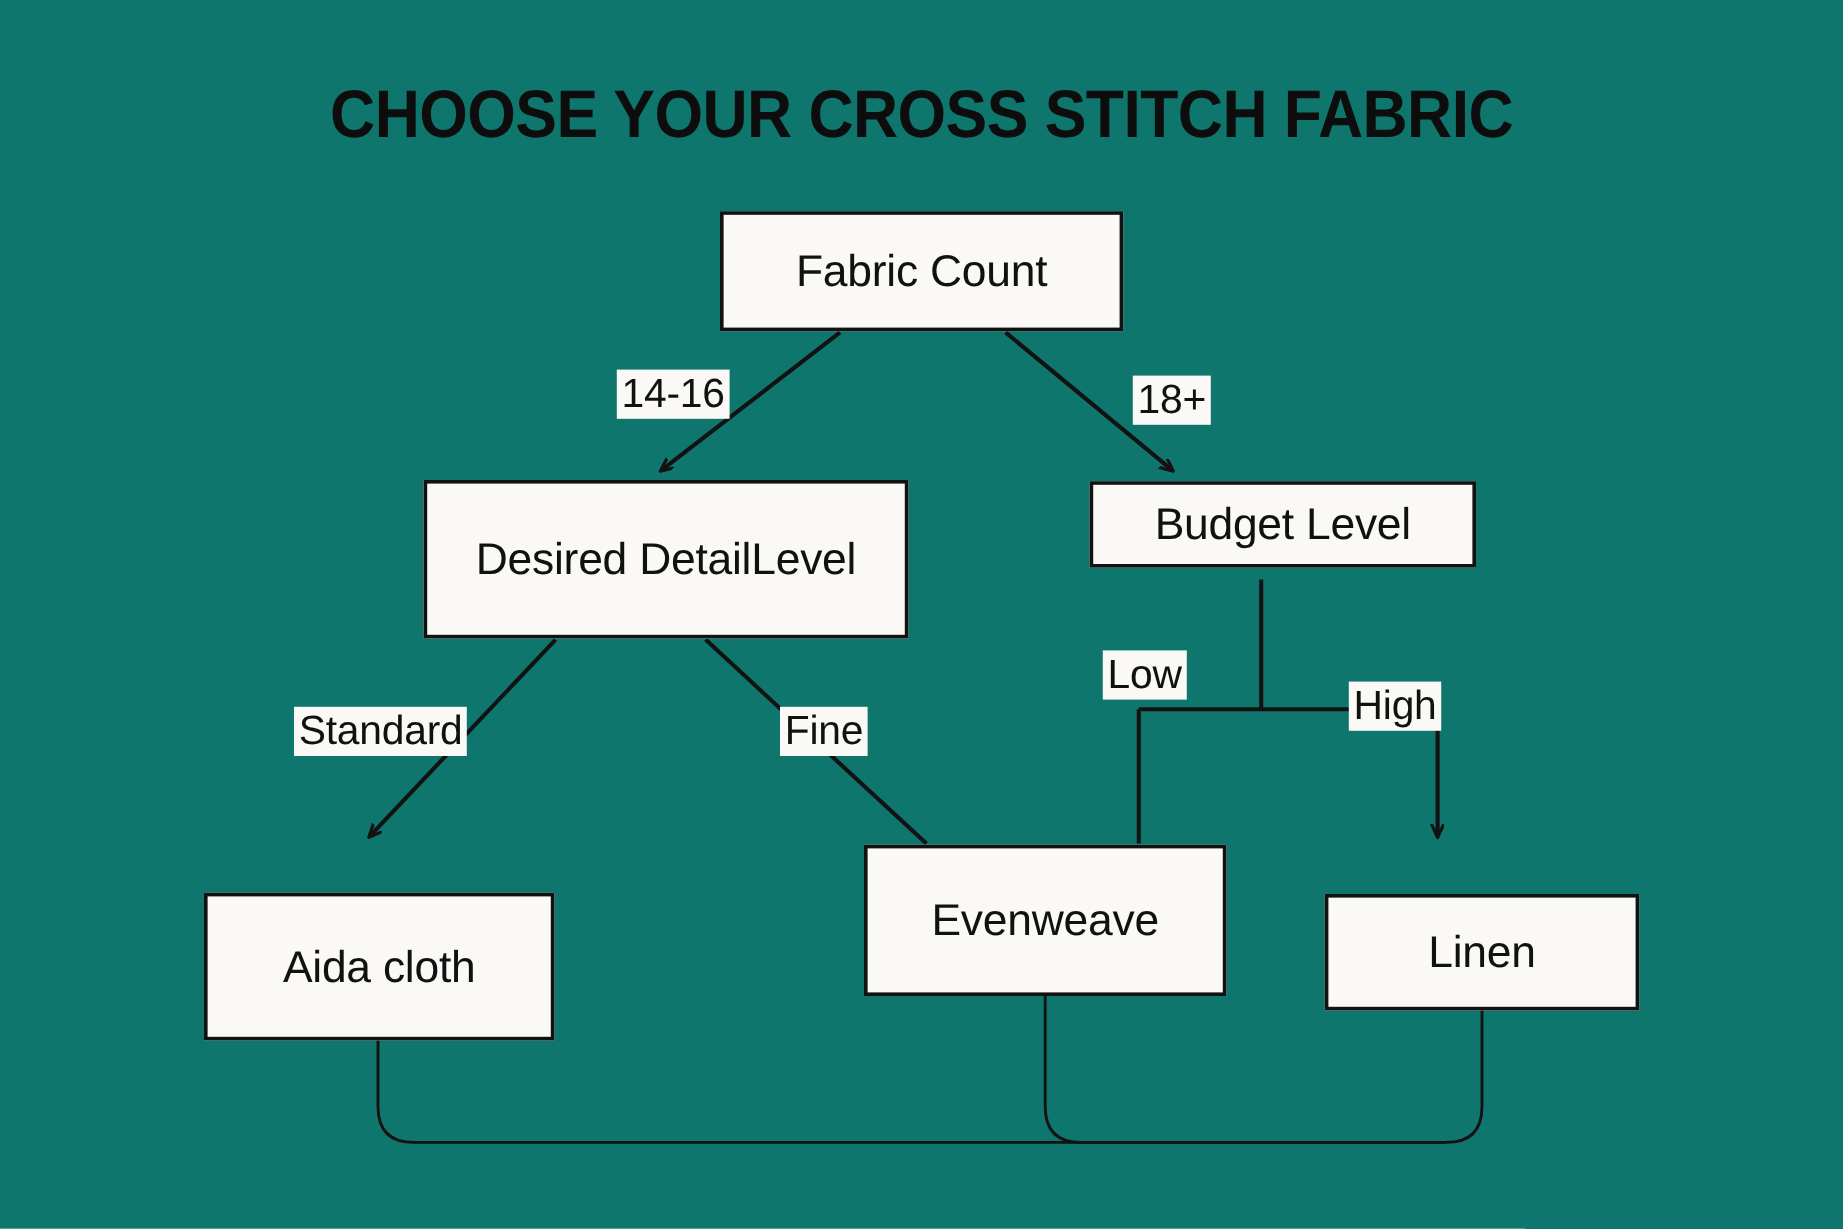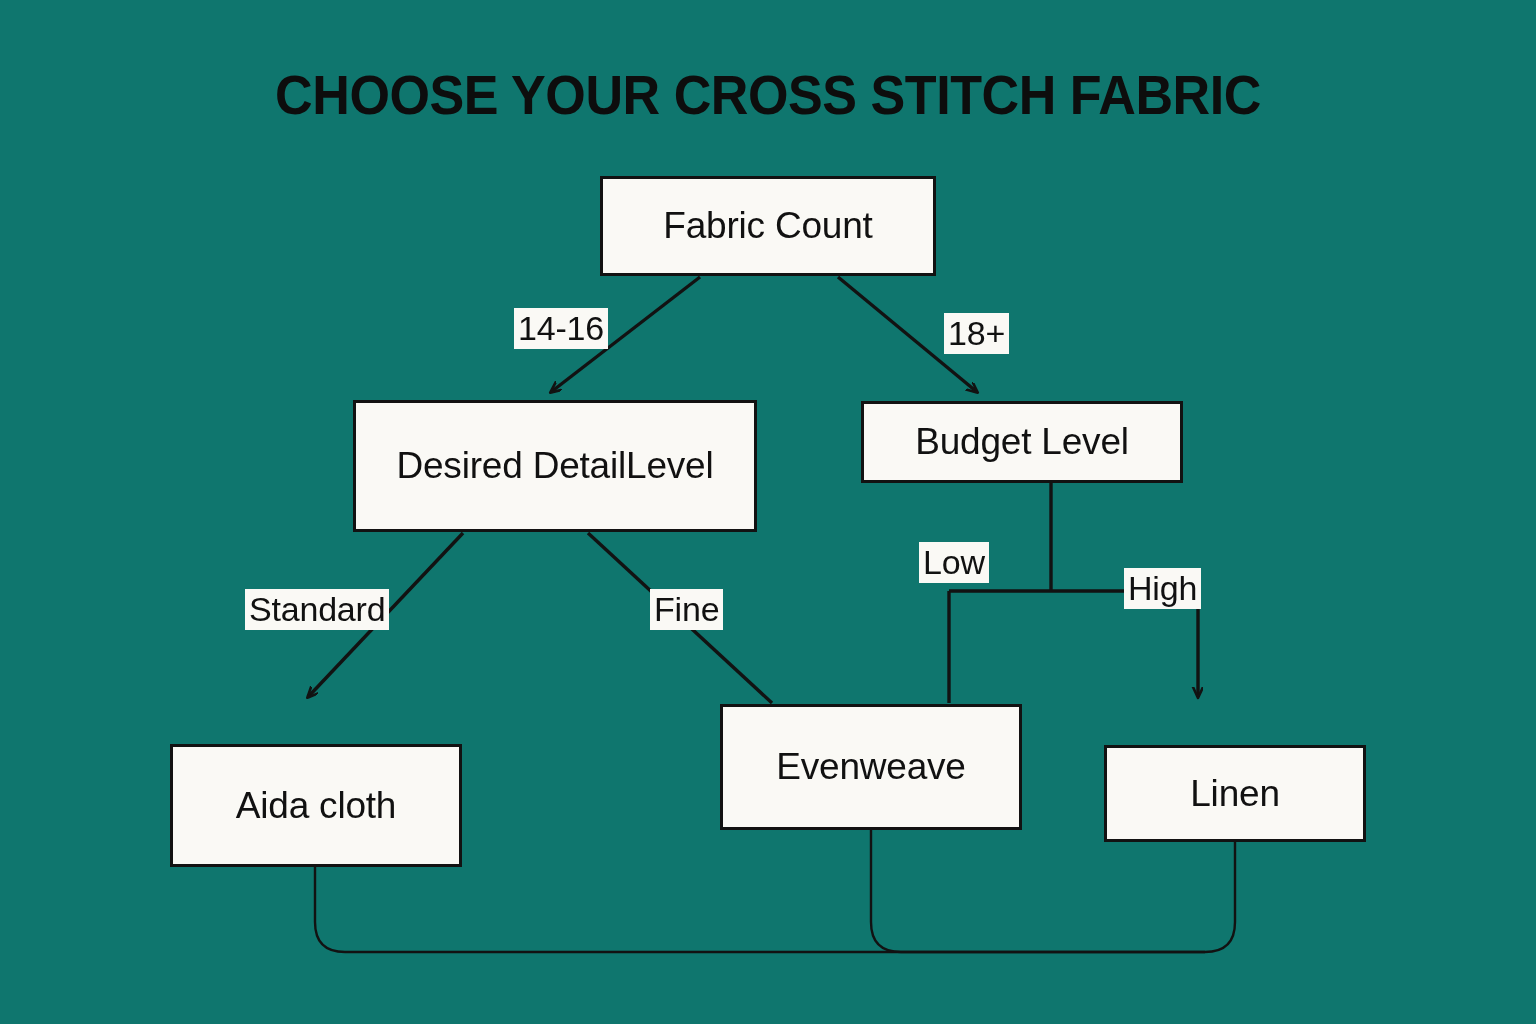--- a/index.html
+++ b/index.html
@@ -122,21 +122,21 @@
 
   <div class="node" style="left:600px; top:176px; width:336px; height:100px;">
     <span>Fabric Count</span>
   </div>
 
   <div class="node two-line" style="left:353px; top:400px; width:404px; height:132px; flex-direction:row;">
     <span>Desired Detail</span>
     <span>Level</span>
   </div>
 
-  <div class="node" style="left:861px; top:401px; width:322px; height:82px;justify-content:center;">
+  <div class="node" style="left:908px; top:401px; width:322px; height:72px;justify-content:center;">
     <span>Budget Level</span>
   </div>
 
   <div class="node" style="left:170px; top:744px; width:292px; height:123px;">
     <span>Aida cloth</span>
   </div>
 
   <div class="node" style="left:720px; top:704px; width:302px; height:126px;">
     <span>Evenweave</span>
   </div>

